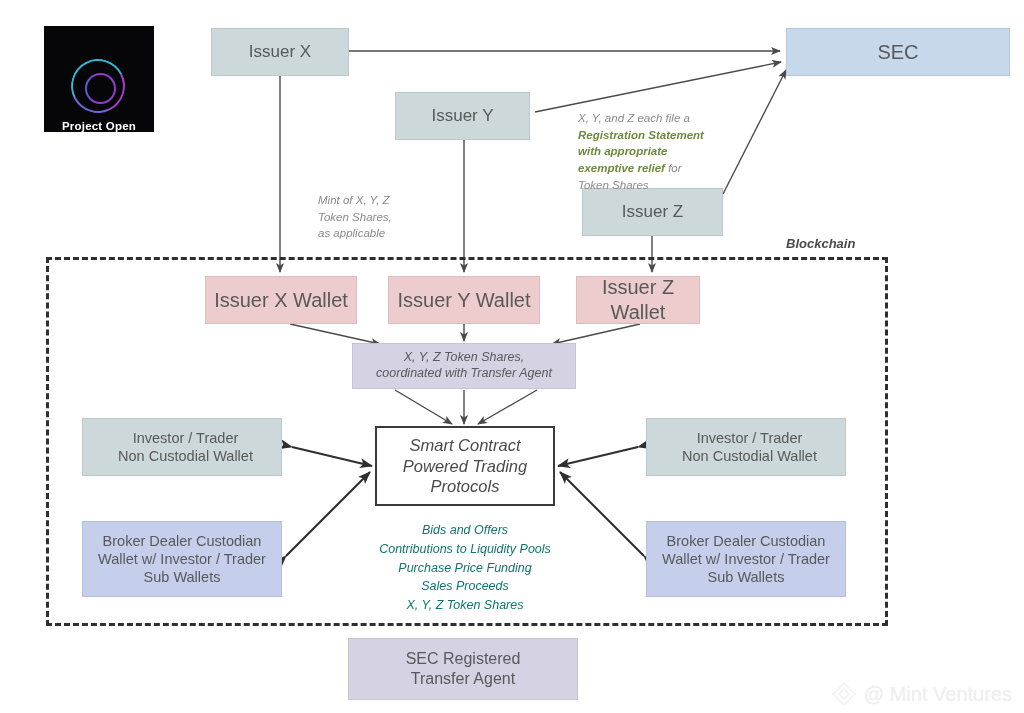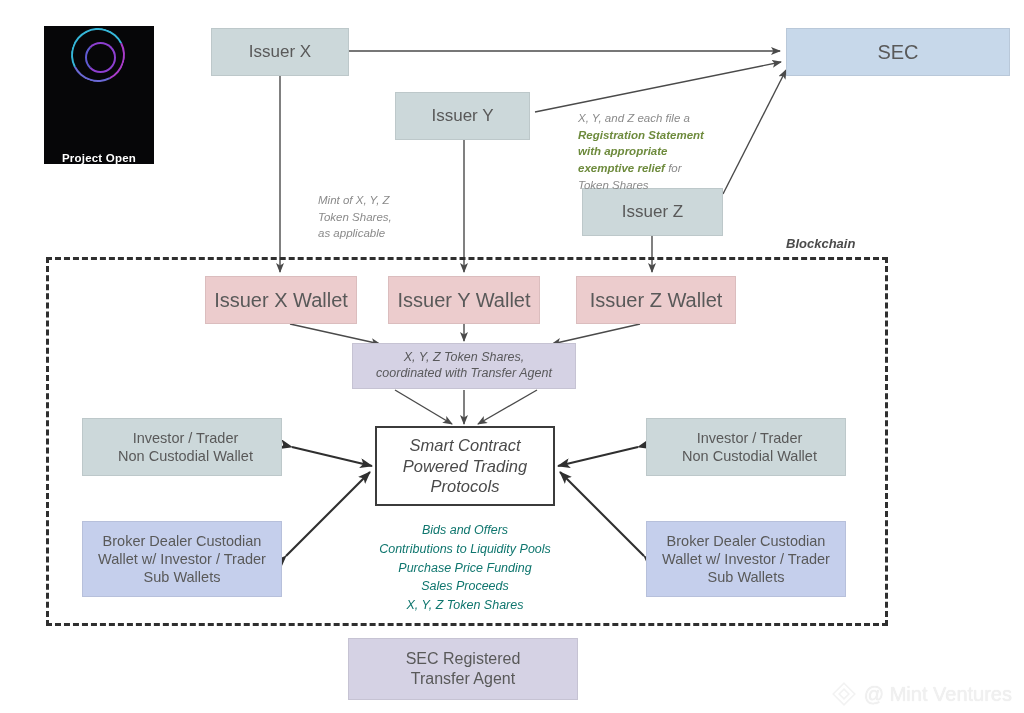--- a/index.html
+++ b/index.html
@@ -55,23 +55,23 @@
     border:3px dashed #2f2f2f;
     background:transparent;
   }
   .blockchain-label{
     position:absolute;
     font-size:13px;font-style:italic;font-weight:bold;color:#4a4a4a;
   }
 
   
   .logo{
-    position:absolute;left:44px;top:26px;width:110px;height:138px;
+    position:absolute;left:44px;top:26px;width:110px;height:106px;
     background:#060608;display:flex;flex-direction:column;
-    align-items:center;justify-content:space-between;
+    align-items:center;justify-content:flex-end;
   }
   .logo .rings{position:relative;width:62px;height:58px;margin-top:2px;}
   .logo .ringA{
     position:absolute;left:3px;top:0px;width:50px;height:50px;border-radius:50%;
     border:2px solid #35b6d8;
     border-right-color:#a93cc9;border-bottom-color:#6a68d4;
     transform:rotate(18deg);
   }
   .logo .ringB{
     position:absolute;left:17px;top:14px;width:27px;height:27px;border-radius:50%;
@@ -185,21 +185,21 @@
 exemptive relief</b><span class="g"> for</span><br>
     <span class="g">Token Shares</span>
   </div>
 
   <div class="node wallet" style="left:205px;top:276px;width:152px;height:48px;">
     <span>Issuer X Wallet</span>
   </div>
   <div class="node wallet" style="left:388px;top:276px;width:152px;height:48px;">
     <span>Issuer Y Wallet</span>
   </div>
-  <div class="node wallet" style="left:576px;top:276px;width:160px;height:48px;">
+  <div class="node wallet" style="left:576px;top:276px;width:124px;height:48px;">
     <span>Issuer Z Wallet</span>
   </div>
 
   <div class="node coord" style="left:352px;top:343px;width:224px;height:46px;">
     <span>X, Y, Z Token Shares,
 coordinated with Transfer Agent</span>
   </div>
 
   <div class="node invtrader" style="left:82px;top:418px;width:200px;height:58px;">
     <span>Investor / Trader

